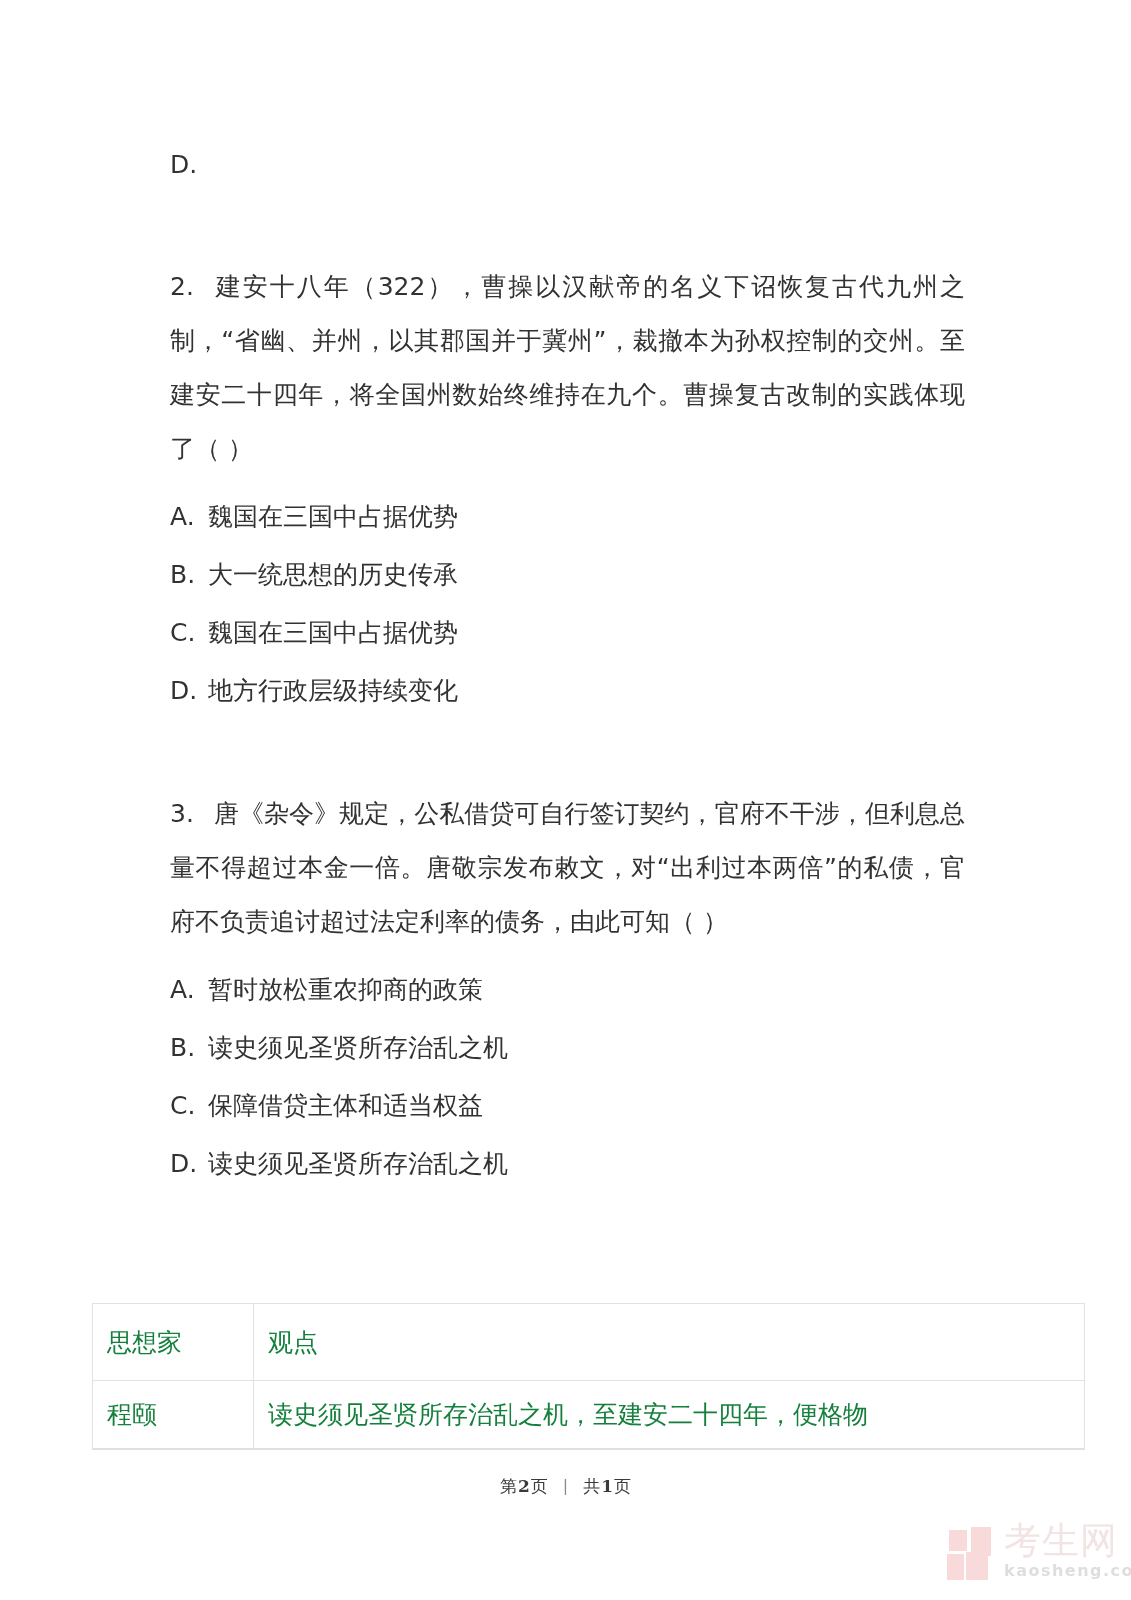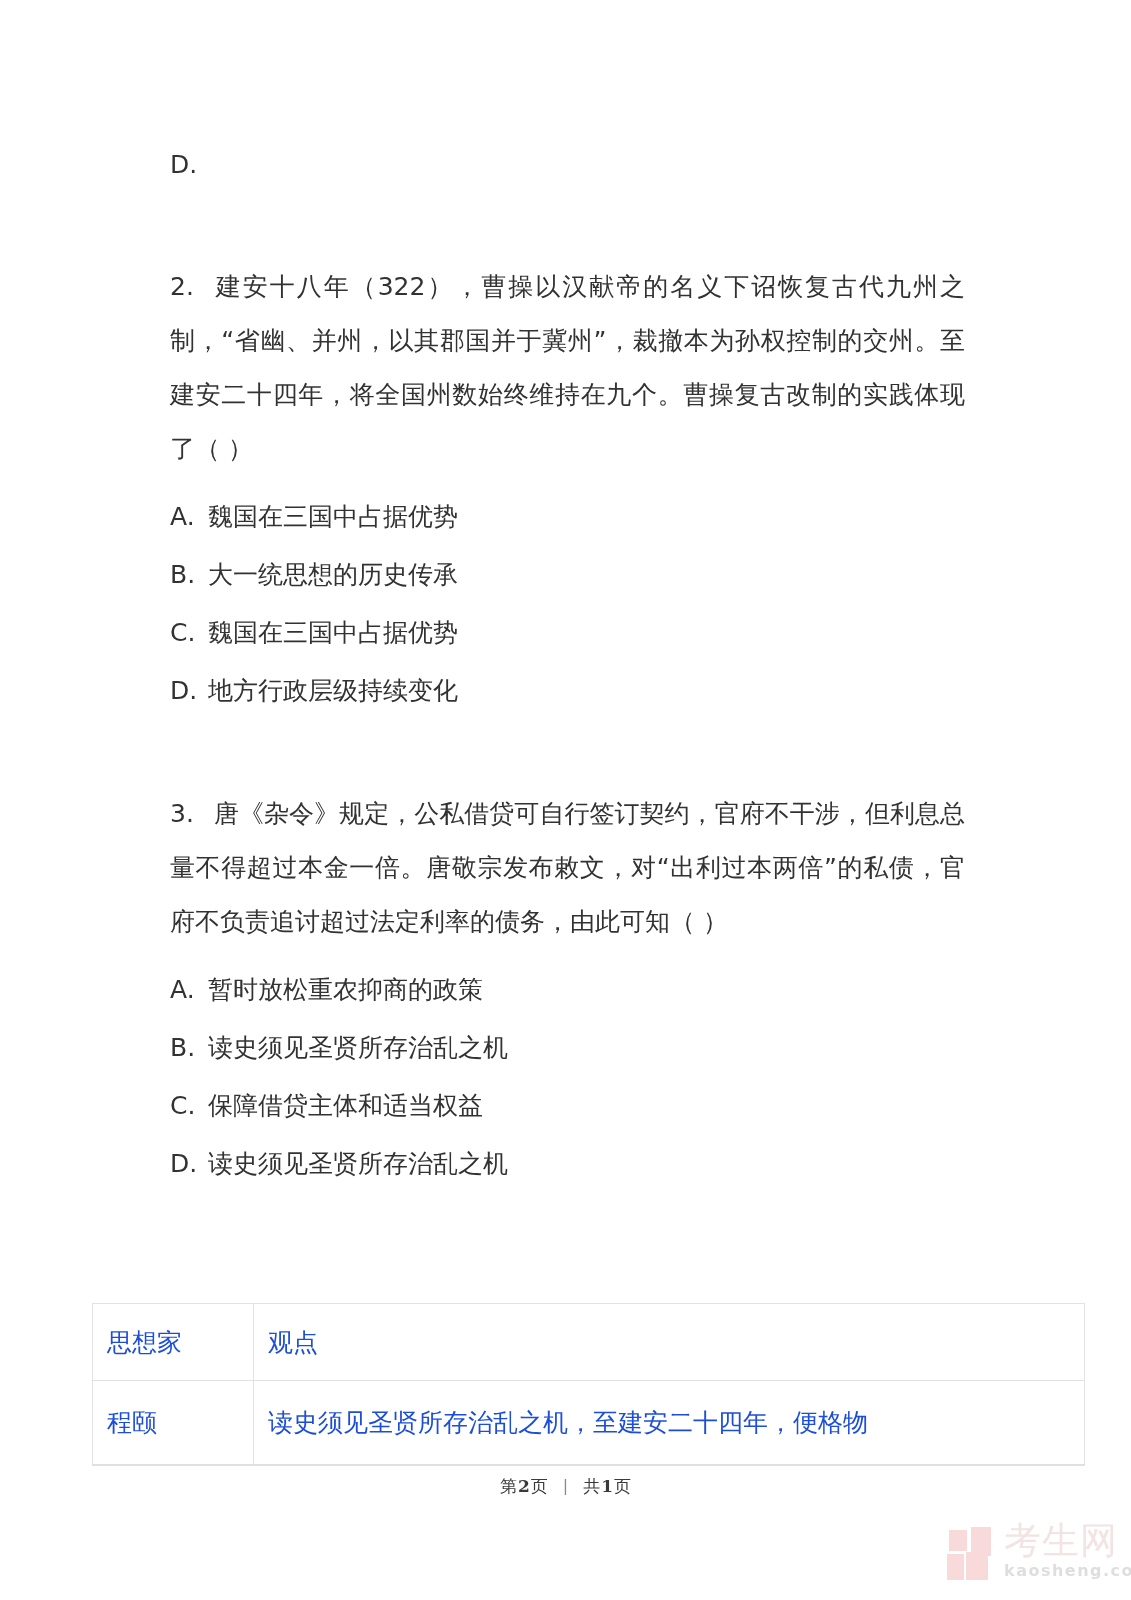--- a/index.html
+++ b/index.html
@@ -32,31 +32,31 @@
     text-align:justify;
   }
   .q-num { margin-right:20px; }
   .options { margin-top:12px; }
   .data-table {
     position:absolute;
     left:92px; top:1303px;
     width:993px;
     border-collapse:collapse;
     font-size:25px;
-    color:#1d4ed8;
+    color:#15803d;
   }
   .data-table td, .data-table th {
     border:1px solid #e2e2e2;
     font-weight:normal;
     text-align:left;
     padding:0 0 0 14px;
     vertical-align:middle;
   }
   .data-table .hdr-row { height:77px; }
-  .data-table .body-row { height:84px; }
+  .data-table .body-row { height:68px; }
   .data-table { border-bottom:2px solid #e0e0e0; }
   .col-thinker { width:146px; }
   .footer {
     position:absolute;
     left:0; top:1474px;
     width:100%;
     display:flex;
     justify-content:center;
     align-items:center;
     gap:15px;

